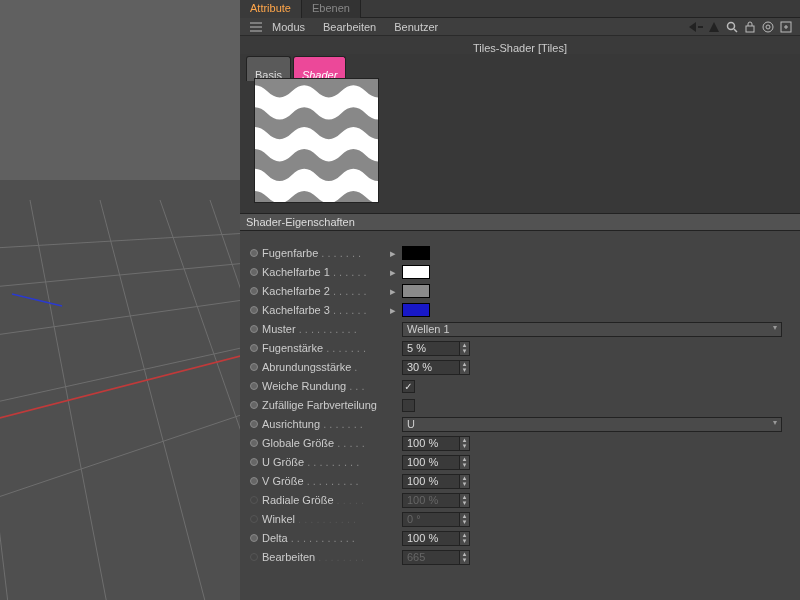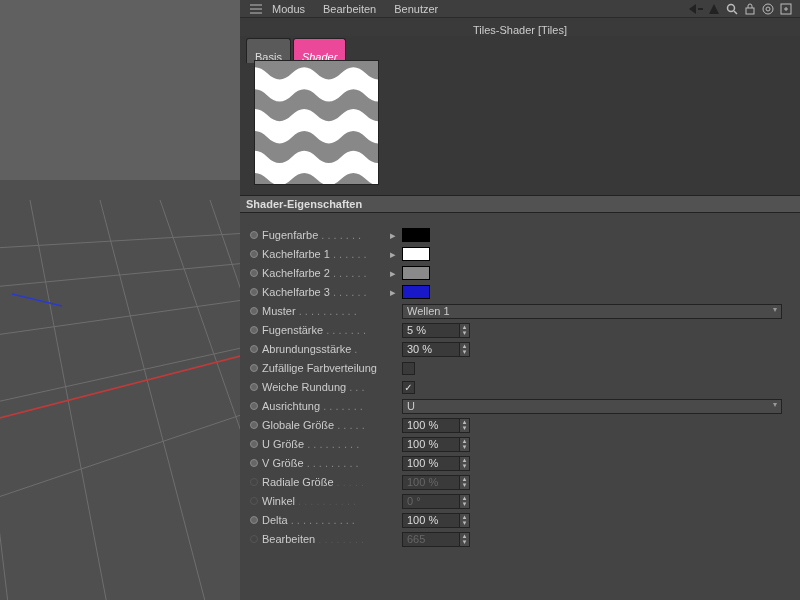--- a/index.html
+++ b/index.html
@@ -22,21 +22,21 @@
 .title-row { display: flex; align-items: center; height: 18px; background: #3a3a3a; padding: 0 6px; gap: 6px; flex-direction: column; }
 .checker { width: 14px; height: 14px; }
 
 .subtabs { display: flex; height: 18px; padding: 2px 6px 0 6px; gap: 0; background: #383838; }
 .subtab { padding: 12px 8px; background: #5a5a5a; border: 1px solid #222; border-bottom: none; color: #ddd; cursor: pointer; border-radius: 3px 3px 0 0; margin-right: 2px; }
 .subtab.active { background: #ec4899; color: #fff; font-style: italic; }
 
 .preview-area { padding: 6px 6px 8px 14px; background: #383838; }
 .preview { width: 125px; height: 125px; border: 1px solid #222; }
 
-.section-header { background: #525252; color: #ddd; font-weight: bold; padding: 2px 6px; border-top: 1px solid #222; border-bottom: 1px solid #222; }
+.section-header { background: #525252; color: #ddd; font-weight: normal; padding: 2px 6px; border-top: 1px solid #222; border-bottom: 1px solid #222; }
 
 .props { padding: 12px 4px 10px 10px; }
 .row { display: flex; align-items: center; height: 18px; margin-top: 1px; }
 .row .bullet { width: 8px; height: 8px; border-radius: 50%; background: #666; border: 1px solid #888; margin-right: 4px; flex-shrink: 0; }
 .row .bullet.dim { background: #444; border-color: #555; }
 .row .label { width: 128px; color: #bbb; white-space: nowrap; overflow: hidden; }
 .row.disabled .label { color: #666; }
 .row .arrow { width: 6px; color: #aaa; margin-right: 6px; }
 .row .swatch { width: 28px; height: 14px; border: 1px solid #000; }
 .row .input { width: 58px; height: 15px; background: #3a3a3a; border: 1px solid #222; color: #ddd; padding: 0 4px; line-height: 13px; }
@@ -68,20 +68,24 @@
     <line x1="160" y1="200" x2="300" y2="600"></line>
     <line x1="210" y1="200" x2="320" y2="520"></line>
   </g>
   <line x1="-20" y1="423" x2="260" y2="351" stroke="#c03a3a" stroke-width="1.5"></line>
   <line x1="12" y1="294" x2="62" y2="306" stroke="#2a3ad0" stroke-width="1.5"></line>
 </svg>
 </div>
 
 <div class="panel">
 
+  <div class="tabs-top">
+    <div class="tab-top">Attribute</div>
+    <div class="tab-top inactive">Ebenen</div>
+  </div>
 
   <div class="menubar">
     <span class="tool-icon">
       <svg width="12" height="10">
           <line x1="0" y1="1" x2="12" y2="1" stroke="#bbb"></line>
           <line x1="0" y1="5" x2="12" y2="5" stroke="#bbb"></line>
           <line x1="0" y1="9" x2="12" y2="9" stroke="#bbb"></line>
         </svg>
     </span>
     <span class="menu-item" style="margin-left:8px">Modus</span>
@@ -204,29 +208,29 @@
       <span class="arrow"></span>
       <span class="input">30 %</span>
       <span class="stepper">
           <div>▴</div>
           <div>▾</div>
         </span>
     </div>
 
     <div class="row">
       <span class="bullet"></span>
+      <span class="label"><span>Weiche Rundung</span> <span class="dots">. . .</span></span>
+      <span class="arrow"></span>
+      <span class="chk">✓</span>
+    </div>
+    <div class="row">
+      <span class="bullet"></span>
       <span class="label"><span>Zufällige Farbverteilung</span></span>
       <span class="arrow"></span>
       <span class="chk"></span>
-    </div>
-    <div class="row">
-      <span class="bullet"></span>
-      <span class="label"><span>Weiche Rundung</span> <span class="dots">. . .</span></span>
-      <span class="arrow"></span>
-      <span class="chk">✓</span>
     </div>
 
     <div class="row">
       <span class="bullet"></span>
       <span class="label"><span>Ausrichtung</span> <span class="dots">. . . . . . .</span></span>
       <span class="arrow"></span>
       <span class="dropdown">
           <span>U</span>
           <span class="dd-arrow">▾</span>
         </span>

